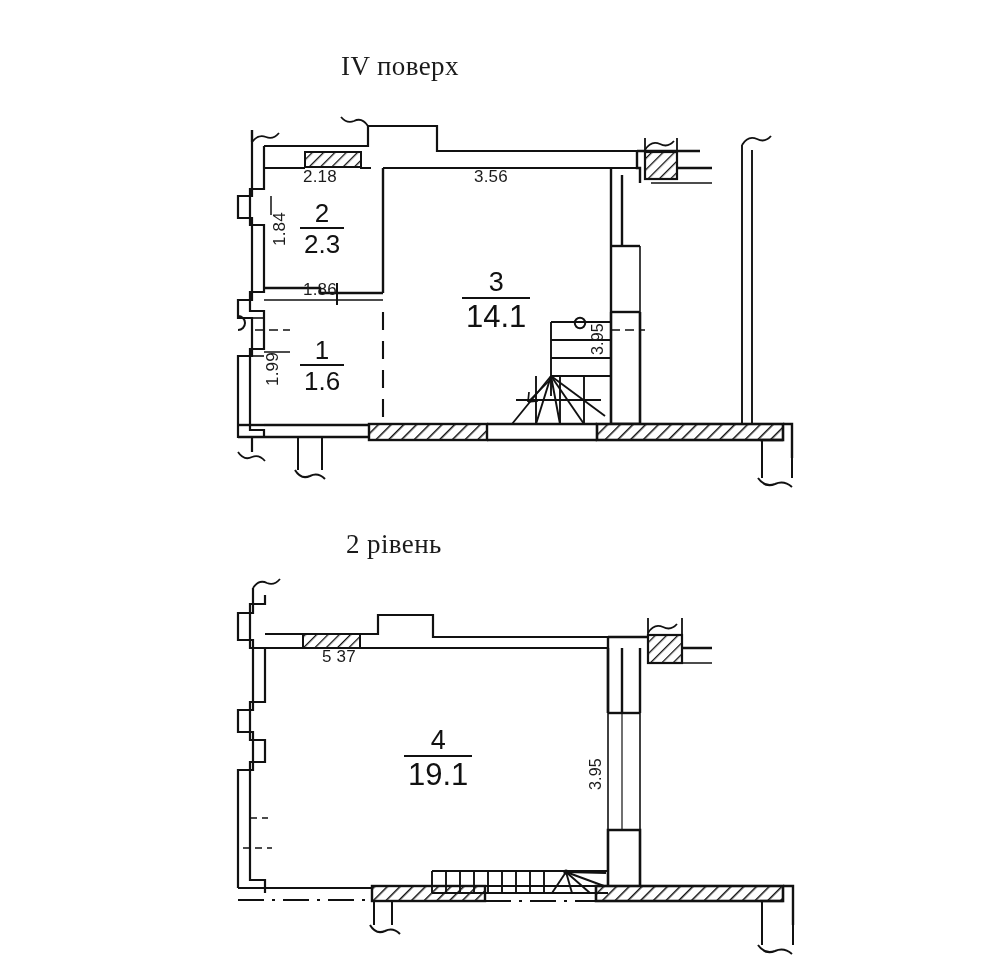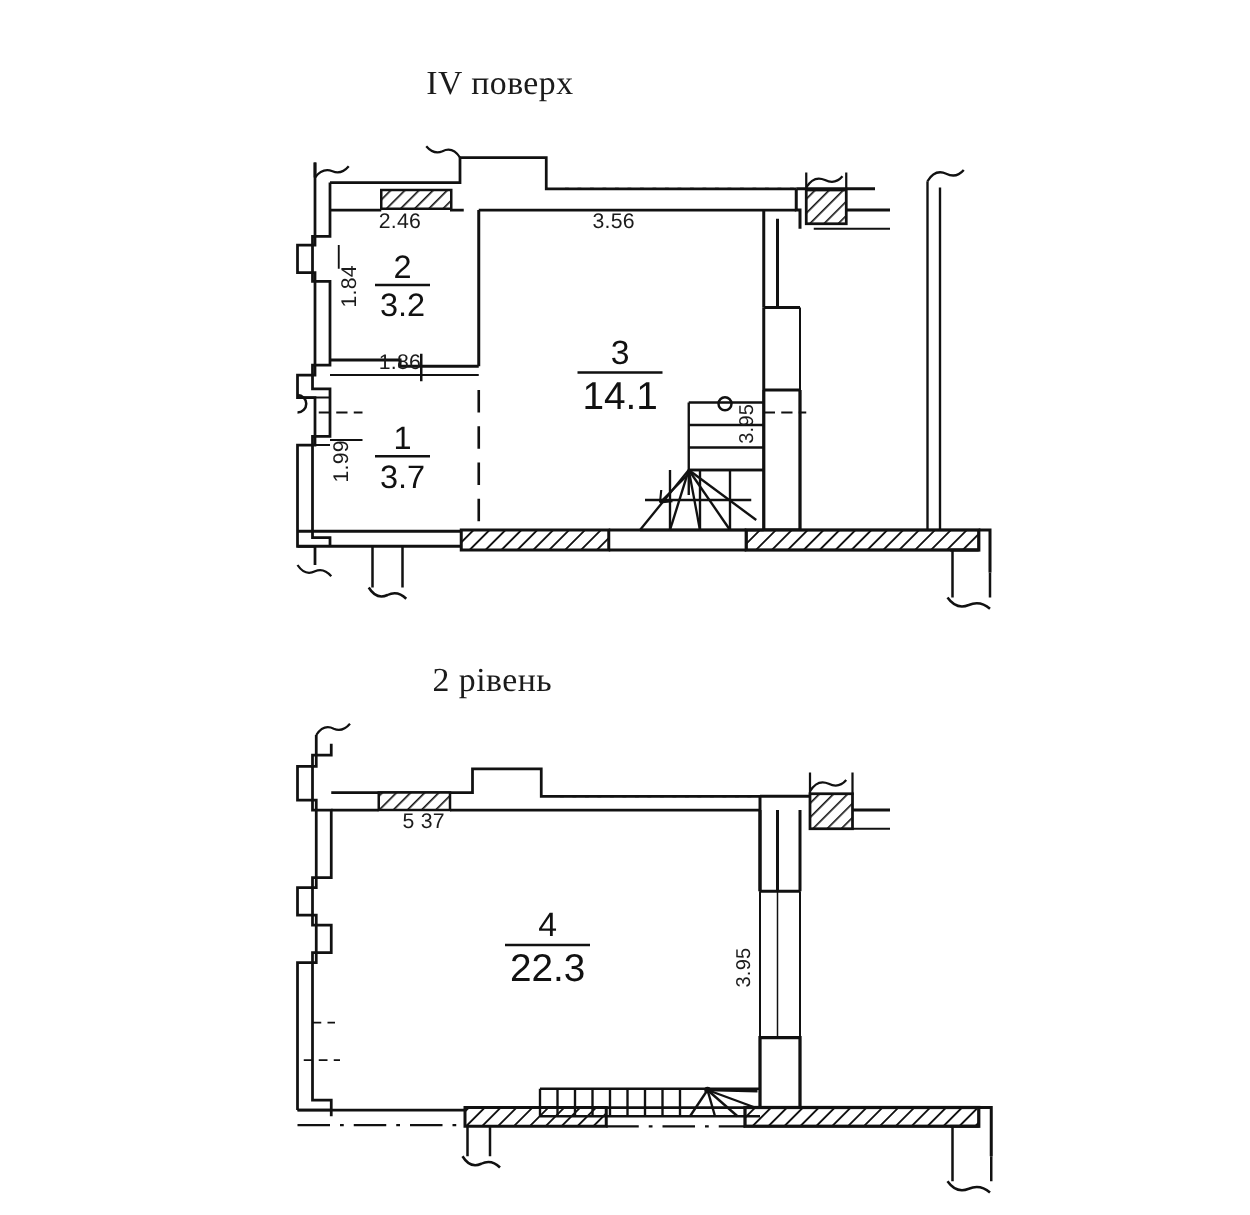--- a/index.html
+++ b/index.html
@@ -323,45 +323,45 @@
 
       <g fill="none" stroke="#111111" stroke-width="1.4">
         <path d="M250,818 L268,818" stroke-dasharray="7 5"></path>
         <path d="M243,848 L272,848" stroke-dasharray="7 5"></path>
       </g>
     </g>
   </svg>
 
   <div class="txt plan-title" style="left:341px; top:53px;">IV поверх</div>
 
-  <div class="txt dim-label" style="left:303px; top:168px;">2.46</div>
+  <div class="txt dim-label" style="left:303px; top:168px;">2.18</div>
   <div class="txt dim-label" style="left:474px; top:168px;">3.56</div>
   <div class="txt dim-label" style="left:303px; top:281px;">1.86</div>
   <div class="txt dim-label vert" style="left:271px; top:246px;">1.84</div>
   <div class="txt dim-label vert" style="left:264px; top:386px;">1.99</div>
   <div class="txt dim-label vert" style="left:590px; top:355px; font-size:16px;">3.95</div>
 
   <div class="room-box" style="left:300px; top:200px;">
     <div class="room-num">2</div>
-    <div class="room-area">3.2</div>
+    <div class="room-area">2.3</div>
   </div>
 
   <div class="room-box" style="left:300px; top:337px;">
     <div class="room-num">1</div>
-    <div class="room-area">3.7</div>
+    <div class="room-area">1.6</div>
   </div>
 
   <div class="room-box big" style="left:462px; top:269px;">
     <div class="room-num">3</div>
     <div class="room-area">14.1</div>
   </div>
 
   <div class="txt plan-title" style="left:346px; top:531px;">2 рівень</div>
 
   <div class="txt dim-label" style="left:322px; top:648px;">5 37</div>
   <div class="txt dim-label vert" style="left:588px; top:790px; font-size:16px;">3.95</div>
 
   <div class="room-box big" style="left:404px; top:727px;">
     <div class="room-num">4</div>
-    <div class="room-area">22.3</div>
+    <div class="room-area">19.1</div>
   </div>
 
 </div>
 
 </body></html>

